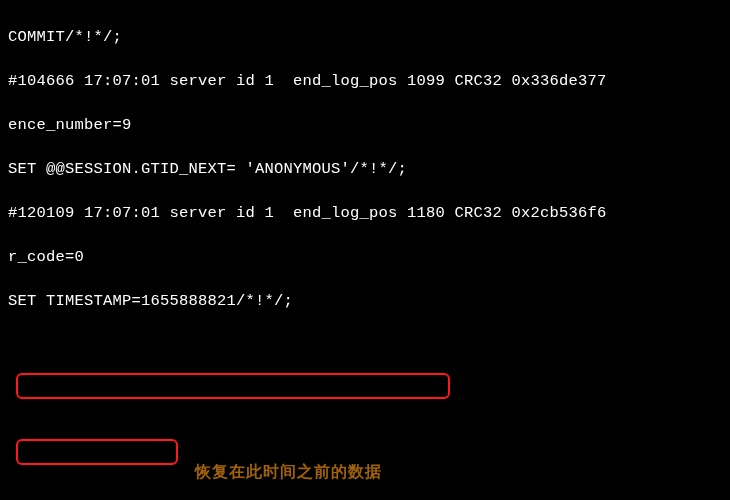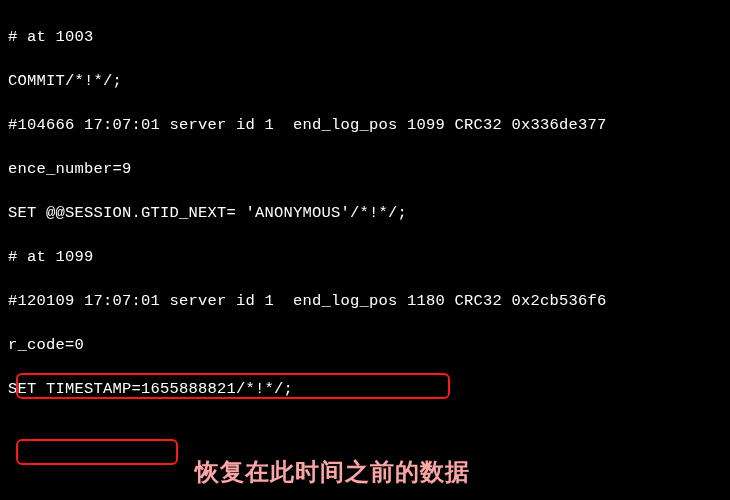--- a/index.html
+++ b/index.html
@@ -24,39 +24,37 @@
   .hl-box {
     position: absolute;
     border: 2px solid #ff1818;
     border-radius: 6px;
     pointer-events: none;
   }
   .box1 { left: 16px; top: 373px; width: 430px; height: 22px; }
   .box2 { left: 16px; top: 439px; width: 158px; height: 22px; }
   .annot {
     position: absolute;
-    color: #fca5a5;
+    color: #a16207;
     font-family: "Microsoft YaHei","SimSun","PingFang SC",sans-serif;
-    font-size: 24px;
+    font-size: 16px;
     font-weight: 600;
     left: 195px;
     top: 461px;
     letter-spacing: 1px;
   }
 </style>
 </head>
 <body>
 
 <div class="terminal">
-<span class="line"># at 1003</span>
 <span class="line">COMMIT/*!*/;</span>
 <span class="line">#104666 17:07:01 server id 1  end_log_pos 1099 CRC32 0x336de377</span>
 <span class="line">ence_number=9</span>
 <span class="line">SET @@SESSION.GTID_NEXT= 'ANONYMOUS'/*!*/;</span>
-<span class="line"># at 1099</span>
 <span class="line">#120109 17:07:01 server id 1  end_log_pos 1180 CRC32 0x2cb536f6</span>
 <span class="line">r_code=0</span>
 <span class="line">SET TIMESTAMP=1655888821/*!*/;</span>
 
 
 
 
 
 
 

